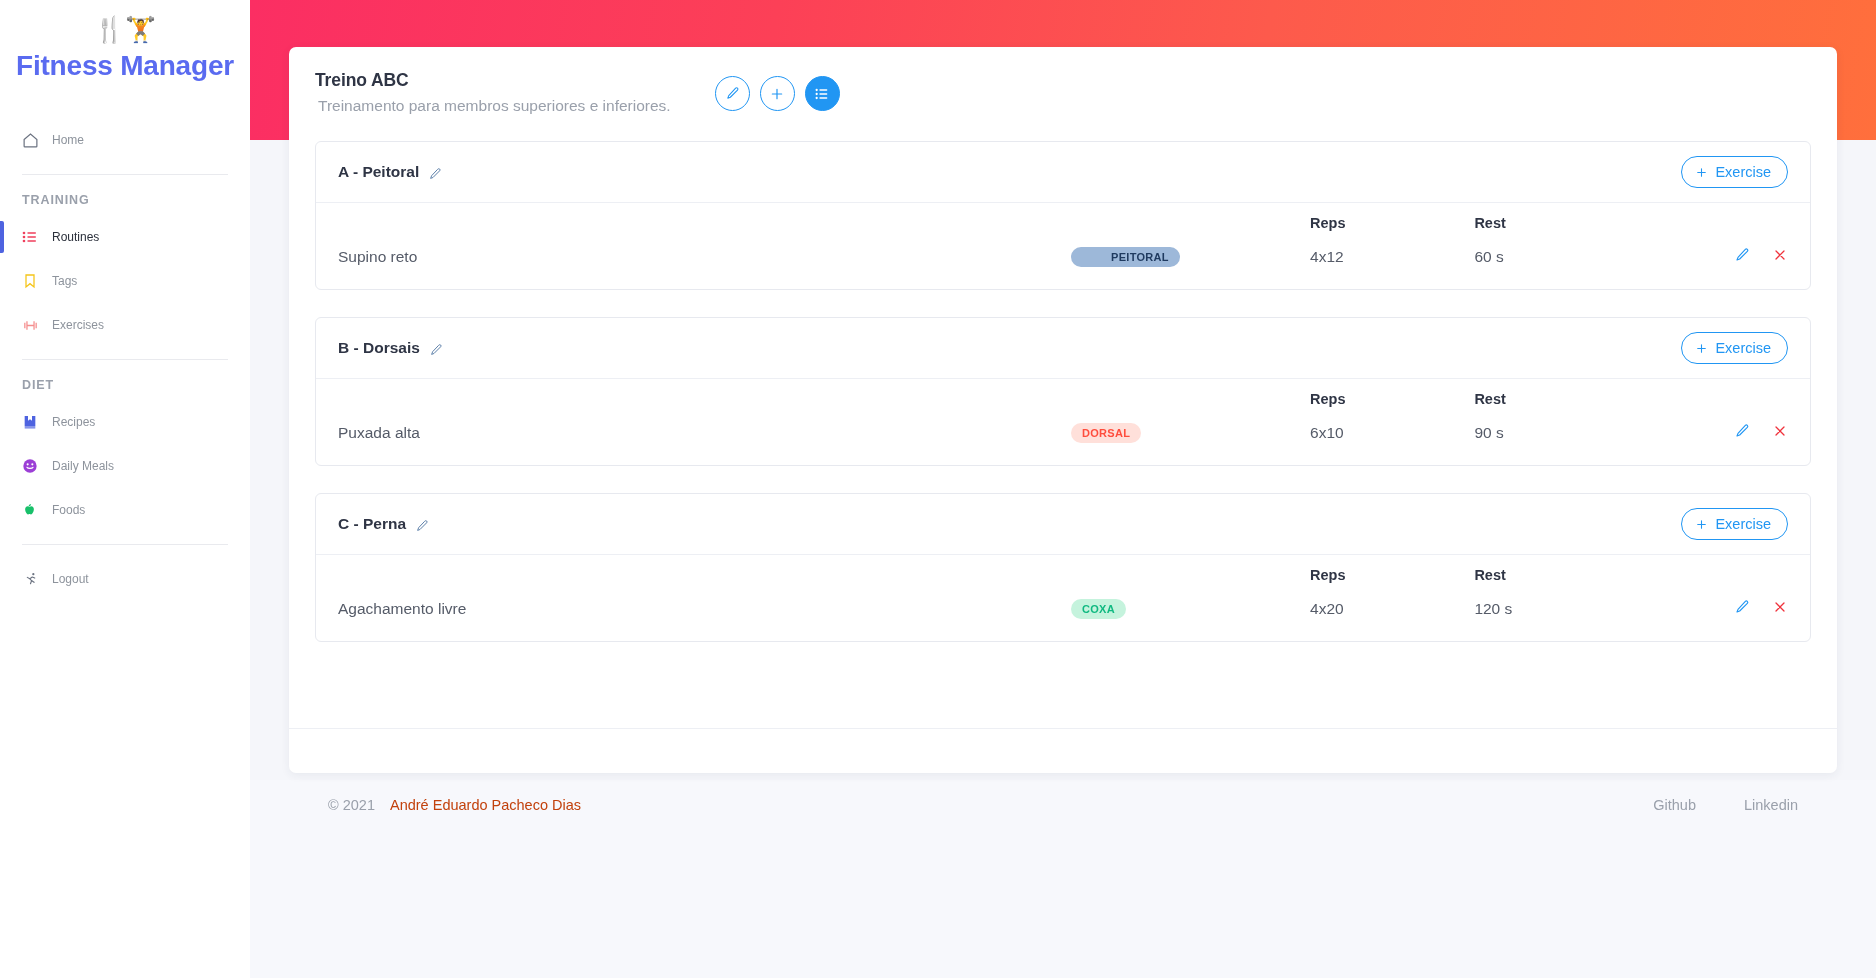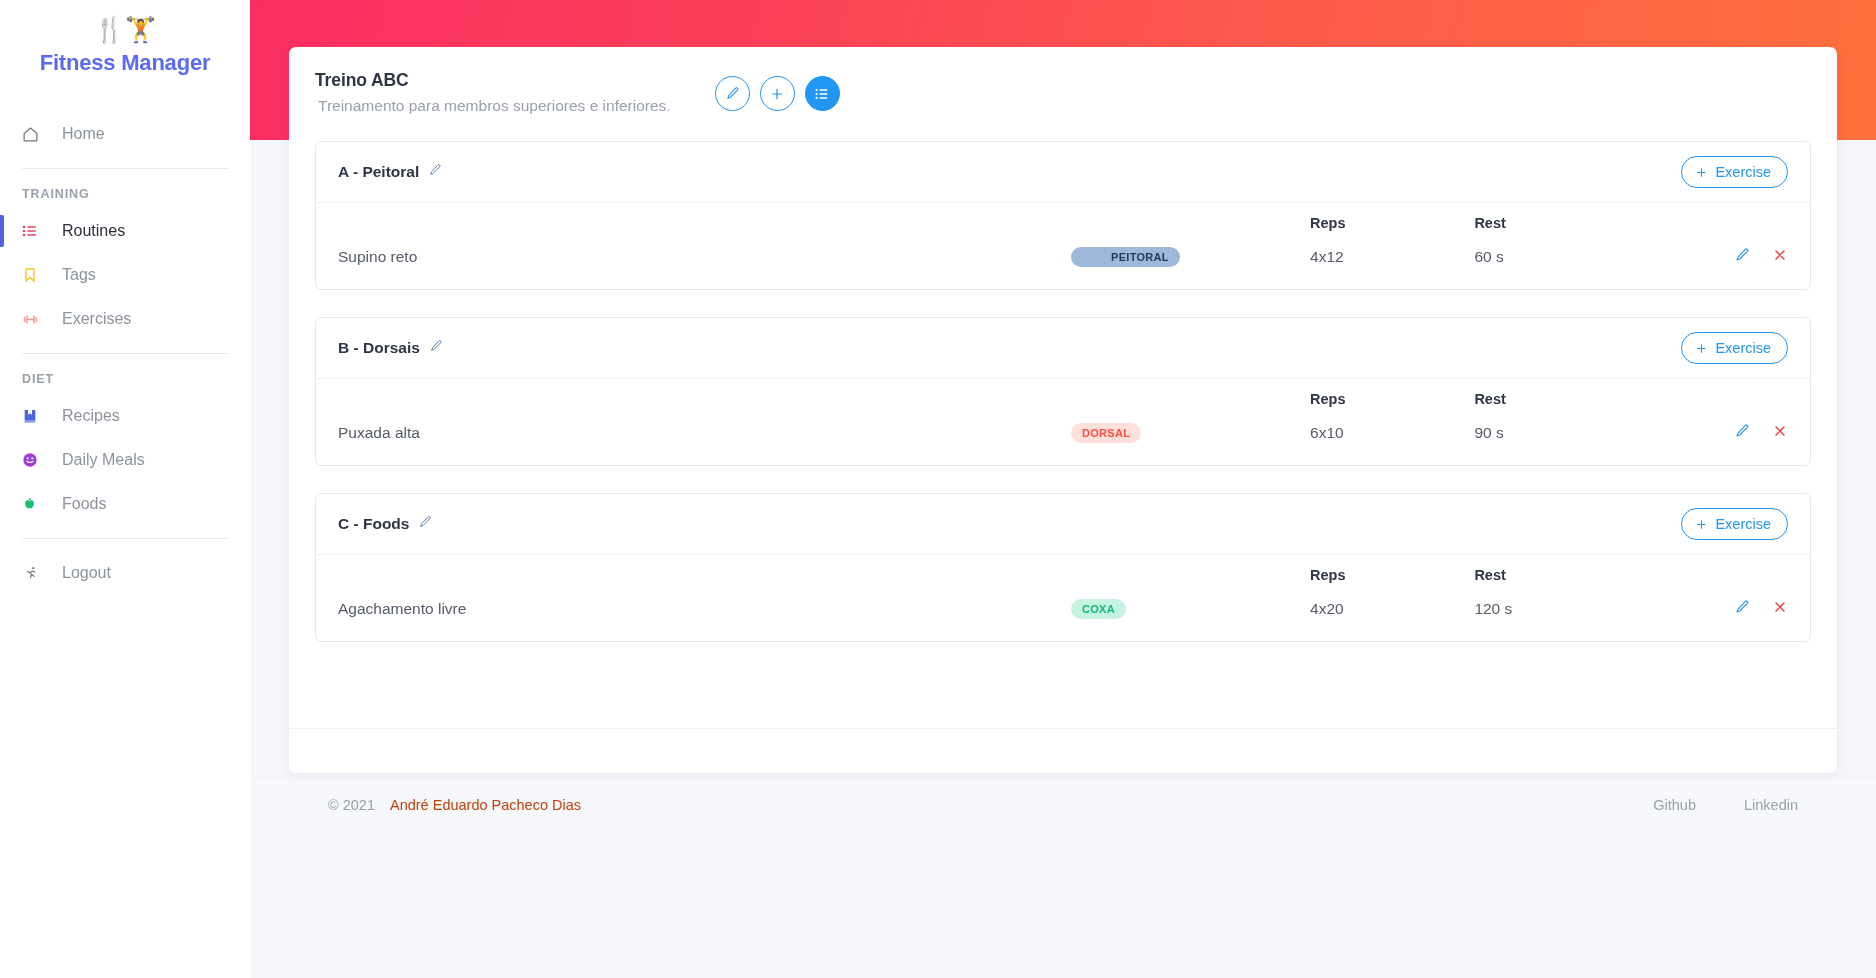--- a/index.html
+++ b/index.html
@@ -18,29 +18,29 @@
     padding-top: 8px;
     display: flex; flex-direction: column;
     position: relative; z-index: 5;
   }
   .brand { text-align: center; padding: 4px 0 6px; }
   .brand-icon {
     font-size: 25px; line-height: 34px; letter-spacing: -1px;
     color: #2b2b33; display: block;
   }
   .brand-title {
-    font-size: 22px; font-weight: bold; color: #5a6bf0;
+    font-size: 28px; font-weight: bold; color: #5a6bf0;
     margin-top: 4px; letter-spacing: -.2px;
   }
   .nav { margin-top: 30px; }
   .nav-item {
     display: flex; align-items: center;
     height: 44px; padding-left: 22px;
-    color: #8d939c; font-size: 16px;
-    position: relative; cursor: pointer; gap: 10px;
+    color: #8d939c; font-size: 12px;
+    position: relative; cursor: pointer;
   }
   .nav-item .ico {
     width: 30px; min-width: 30px;
     font-size: 15px; line-height: 1;
     display: inline-flex; align-items: center;
   }
   .nav-item.active { color: #2b303b; font-weight: 400; }
   .nav-item.active::before {
     content: ""; position: absolute; left: 0; top: 6px;
     width: 4px; height: 32px; background: #4e63e0; border-radius: 0 2px 2px 0;
@@ -96,21 +96,21 @@
     margin-bottom: 27px; background: #fff;
   }
   .block:last-child { margin-bottom: 0; }
   .block-head {
     display: flex; align-items: center;
     padding: 14px 22px; border-bottom: 1px solid #edeff4;
     min-height: 56px;
   }
   .block-title {
     font-size: 15.5px; font-weight: bold; color: #2f3545;
-    display: flex; align-items: flex-start; gap: 9px;
+    display: flex; align-items: flex-end; gap: 9px;
   }
   .add-ex {
     margin-left: auto;
     display: inline-flex; align-items: center; gap: 7px;
     border: 1.4px solid #2196f3; color: #2196f3; background: #fff;
     border-radius: 20px; padding: 7px 16px 7px 13px;
     font-size: 14.5px; cursor: pointer;
     font-family: "Liberation Sans", sans-serif;
   }
 
@@ -410,21 +410,21 @@
                     </span>
                   </td>
                 </tr>
               </tbody>
             </table>
           </div>
 
           <div class="block">
             <div class="block-head">
               <div class="block-title">
-                <span>C - Foods</span>
+                <span>C - Perna</span>
                 <span class="act-edit">
                   <svg width="14" height="14" viewBox="0 0 24 24" fill="none" stroke="#5b7ea8" stroke-width="1.7" stroke-linecap="round" stroke-linejoin="round">
                       <path d="M17 3.5a2.1 2.1 0 0 1 3 3L8.5 18 4.5 19.5 6 15.5z"></path>
                     </svg>
                 </span>
               </div>
               <button class="add-ex">
                 <span>
                   <svg width="13" height="13" viewBox="0 0 24 24" fill="none" stroke="currentColor" stroke-width="2" stroke-linecap="round">
                       <path d="M12 5v14M5 12h14"></path>

